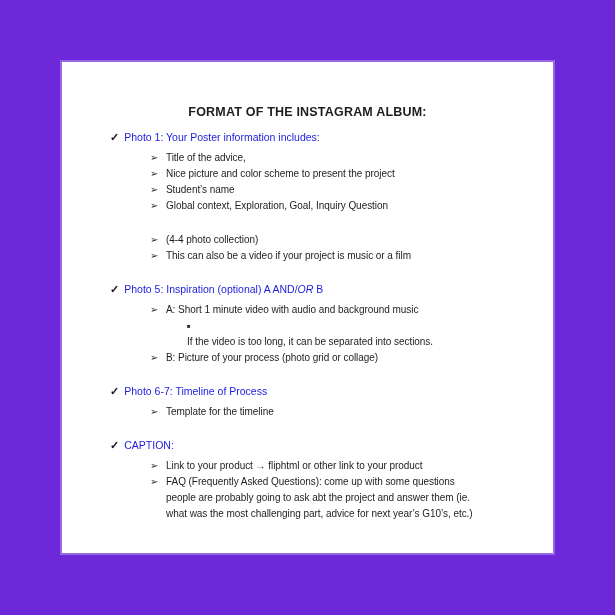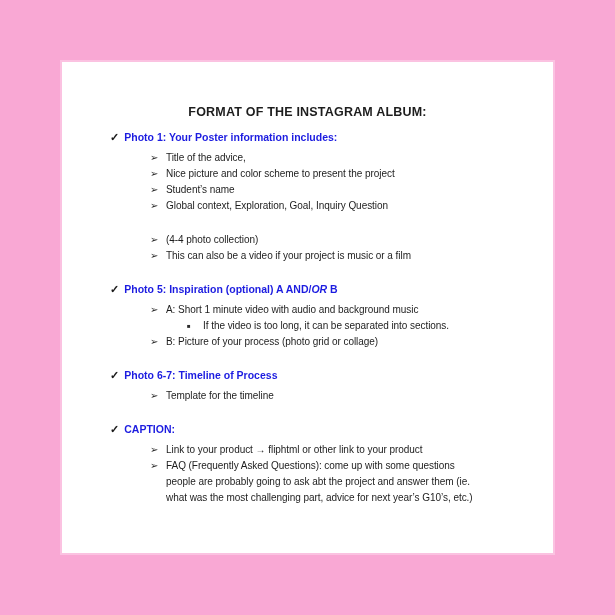--- a/index.html
+++ b/index.html
@@ -7,21 +7,21 @@
     padding: 0;
     width: 615px;
     height: 615px;
     overflow: hidden;
     font-family: "Liberation Sans", sans-serif;
   }
   .canvas {
     position: relative;
     width: 615px;
     height: 615px;
-    background: #f9a8d4;
+    background: #6d28d9;
   }
   .page {
     position: absolute;
     left: 62px;
     top: 62px;
     width: 491px;
     height: 491px;
     background: #ffffff;
     box-shadow: 0 0 0 2px rgba(255,255,255,0.30);
     box-sizing: border-box;
@@ -48,33 +48,33 @@
     white-space: nowrap;
   }
   .check {
     color: #1a1a1a;
     font-weight: bold;
     margin-right: 5px;
     font-size: 11px;
   }
   .htext {
     color: #1C1CE0;
-    font-weight: bold;
+    font-weight: normal;
   }
   .htext .it {
     font-style: italic;
   }
   .item {
     display: flex;
     align-items: flex-start;
     font-size: 10px;
     color: #1d1d1d;
   }
   .item.l1 { padding-left: 40px; }
-  .item.l2 { padding-left: 77px; }
+  .item.l2 { padding-left: 77px; flex-direction: column; }
   .bullet {
     flex: 0 0 16px;
     width: 16px;
     color: #2b2b2b;
     line-height: 16px;
     font-size: 10px;
   }
   .bullet.square {
     font-size: 6px;
     line-height: 16px;

